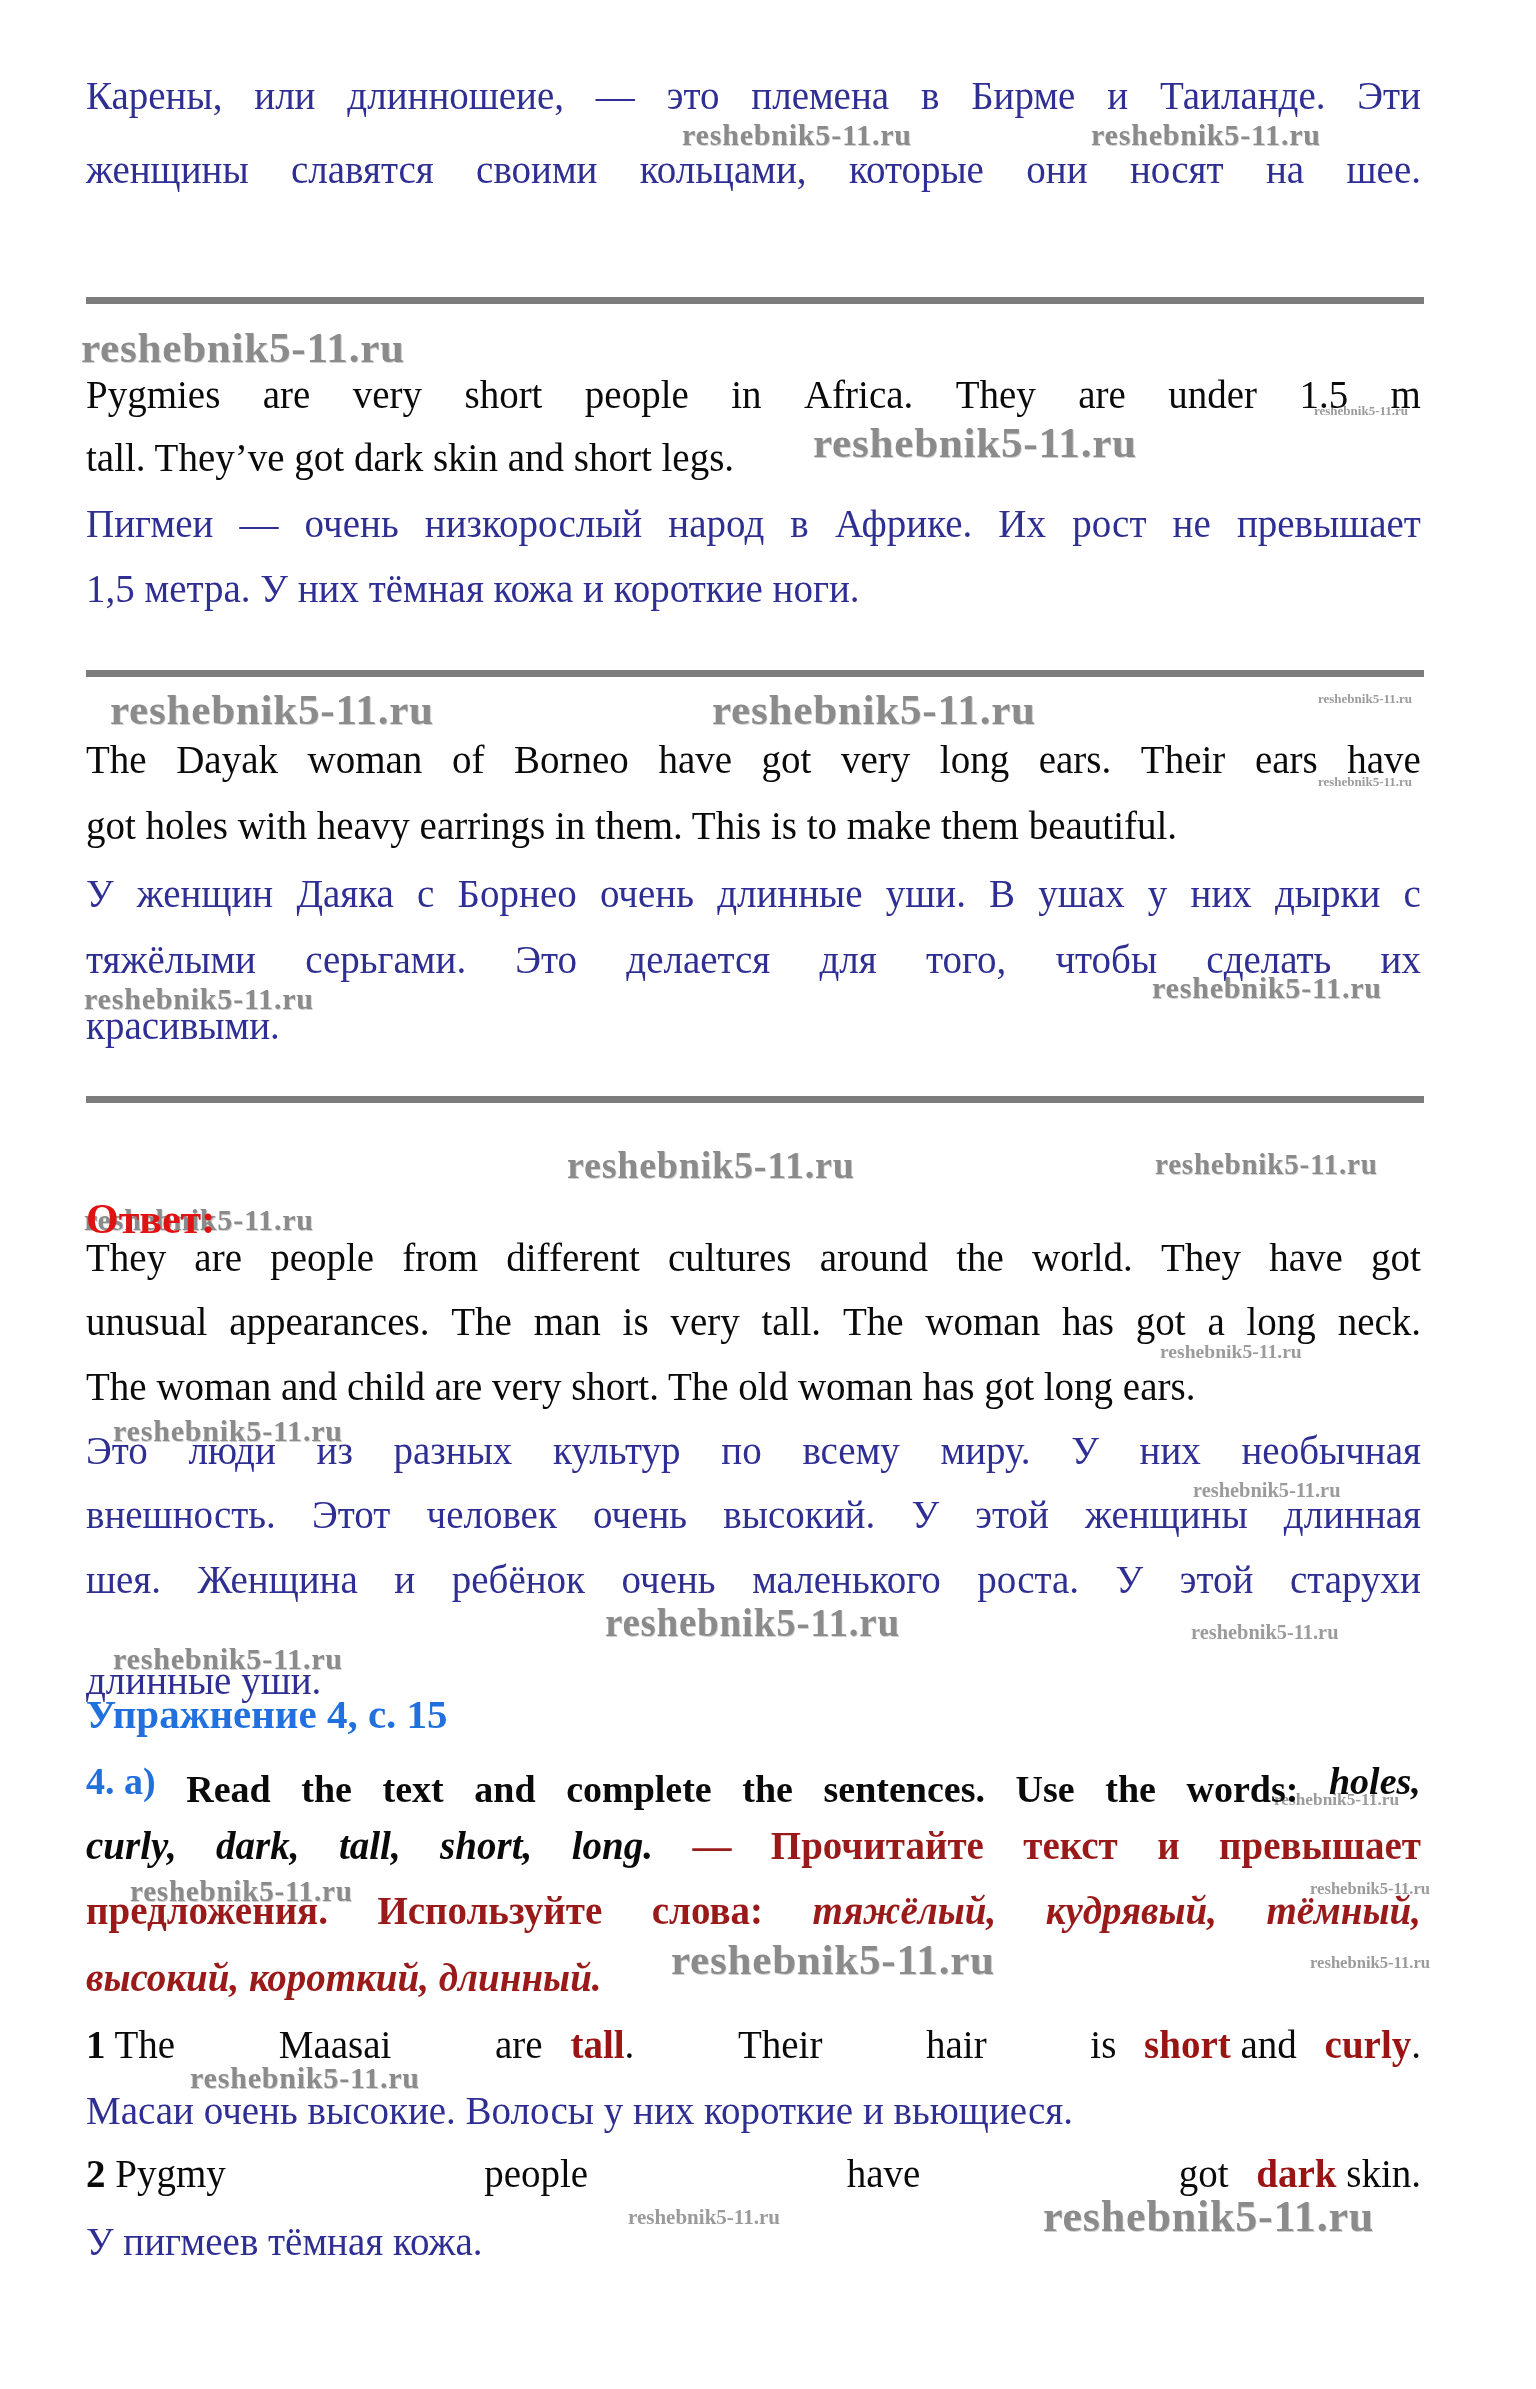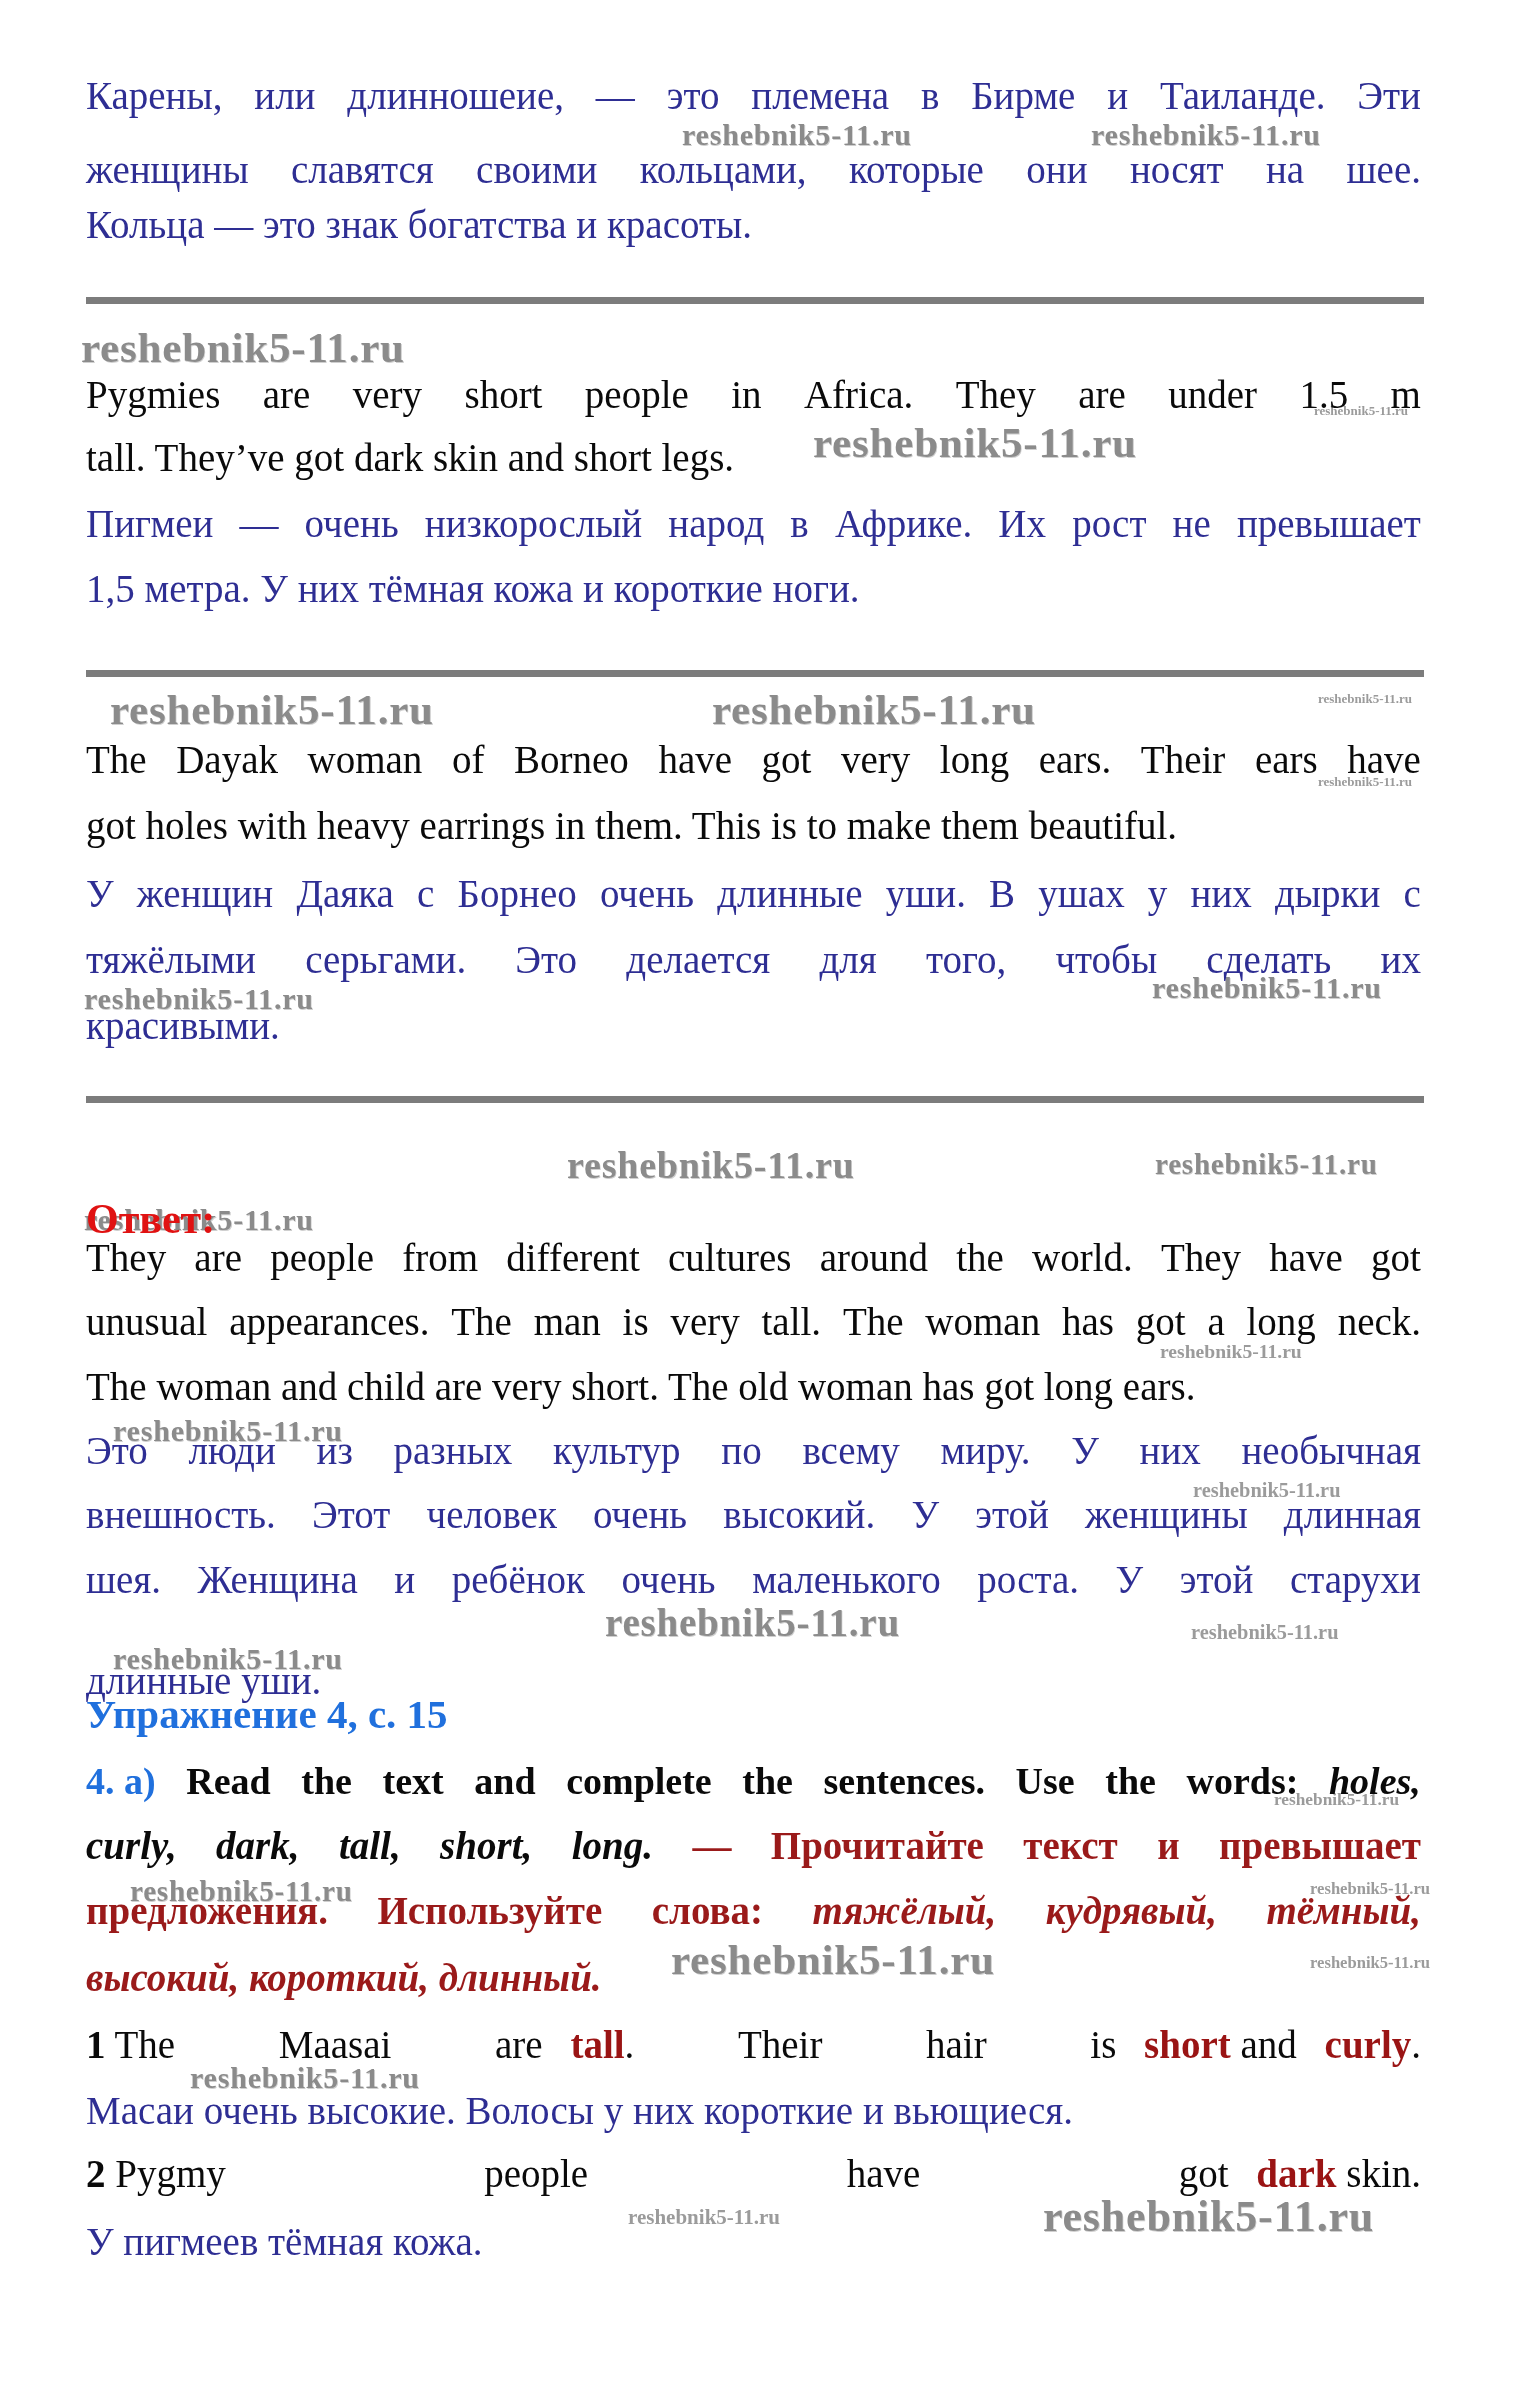--- a/index.html
+++ b/index.html
@@ -19,21 +19,21 @@
     font-size:39px;
     line-height:48px;
     z-index:2;
     color:#0a0a0a;
   }
   .jl{display:flex;justify-content:space-between;white-space:nowrap;}
   .jl > span{white-space:pre;}
   .ll{white-space:nowrap;width:auto;}
   .ru{color:#2e2e93;}
   .en{color:#0a0a0a;align-items:flex-end;}
-  .b{font-weight:700;}
+  .b{font-weight:700;margin-top:8px;}
   .bit{font-weight:700;font-style:italic;}
   .blue{color:#2070dd;font-weight:700;}
   .dr{color:#9a1a1a;font-weight:700;}
   .dri{color:#9a1a1a;font-weight:700;font-style:italic;}
   .rw{color:#9a1414;font-weight:700;margin-left:18px;}
   .answer-label{
     position:absolute;left:86px;z-index:2;
     color:#e01212;font-weight:700;font-size:42px;line-height:48px;margin-top:27px;
   }
   .title{
@@ -77,21 +77,20 @@
       <span>женщины</span>
       <span>славятся</span>
       <span>своими</span>
       <span>кольцами,</span>
       <span>которые</span>
       <span>они</span>
       <span>носят</span>
       <span>на</span>
       <span>шее.</span>
     </div>
-  <div class="ln ll ru" style="top:201px">Кольца — это знак богатства и красоты.</div>
 
   <span class="wm" style="left:682px;top:118px;font-size:30px">reshebnik5-11.ru</span>
   <span class="wm" style="left:1091px;top:118px;font-size:30px">reshebnik5-11.ru</span>
 
   <div class="divider" style="top:297px"></div>
 
   <span class="wm" style="left:81px;top:323px;font-size:43px">reshebnik5-11.ru</span>
   <div class="ln jl en" style="top:371px">
       <span>Pygmies</span>
       <span>are</span>

